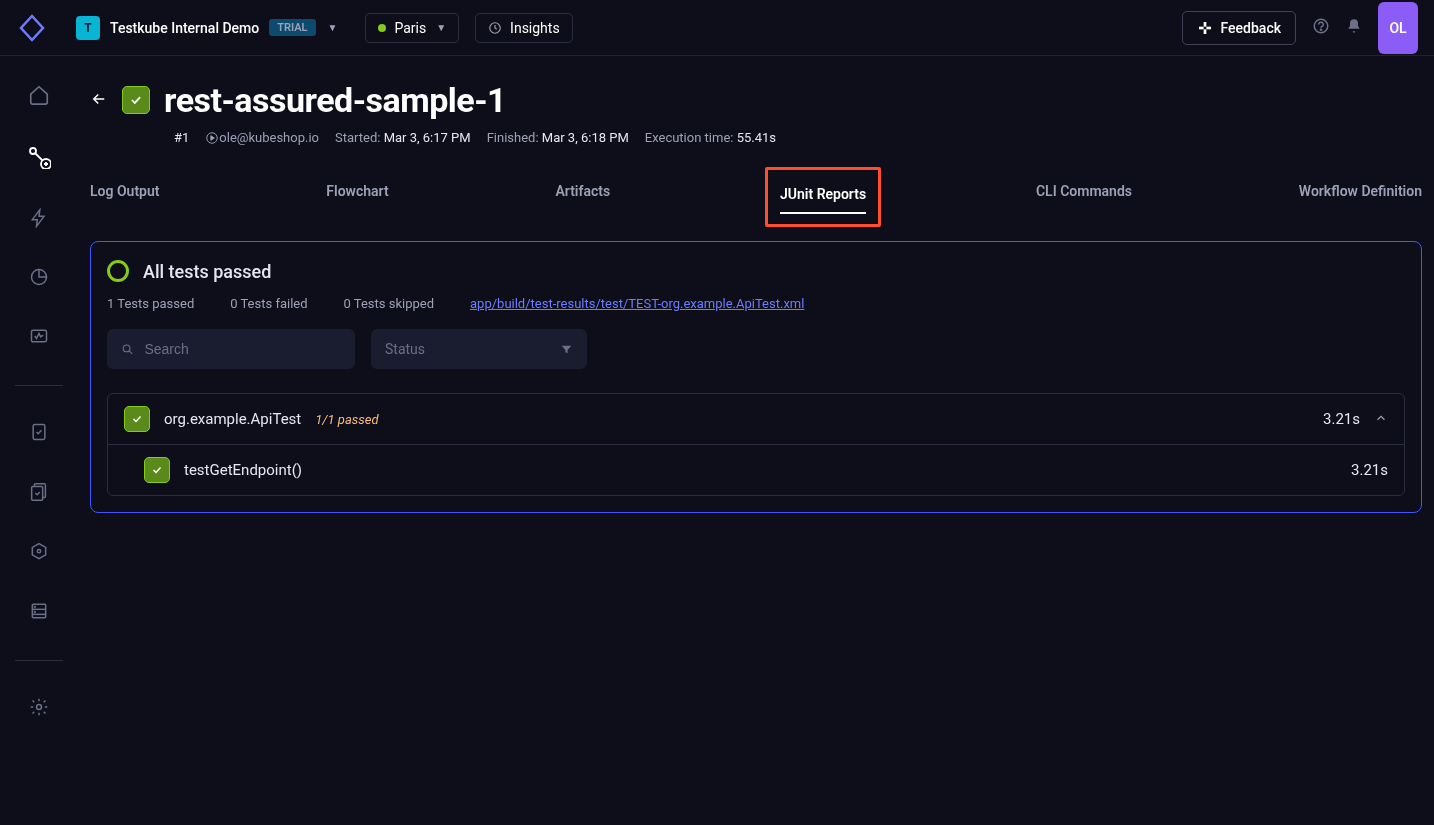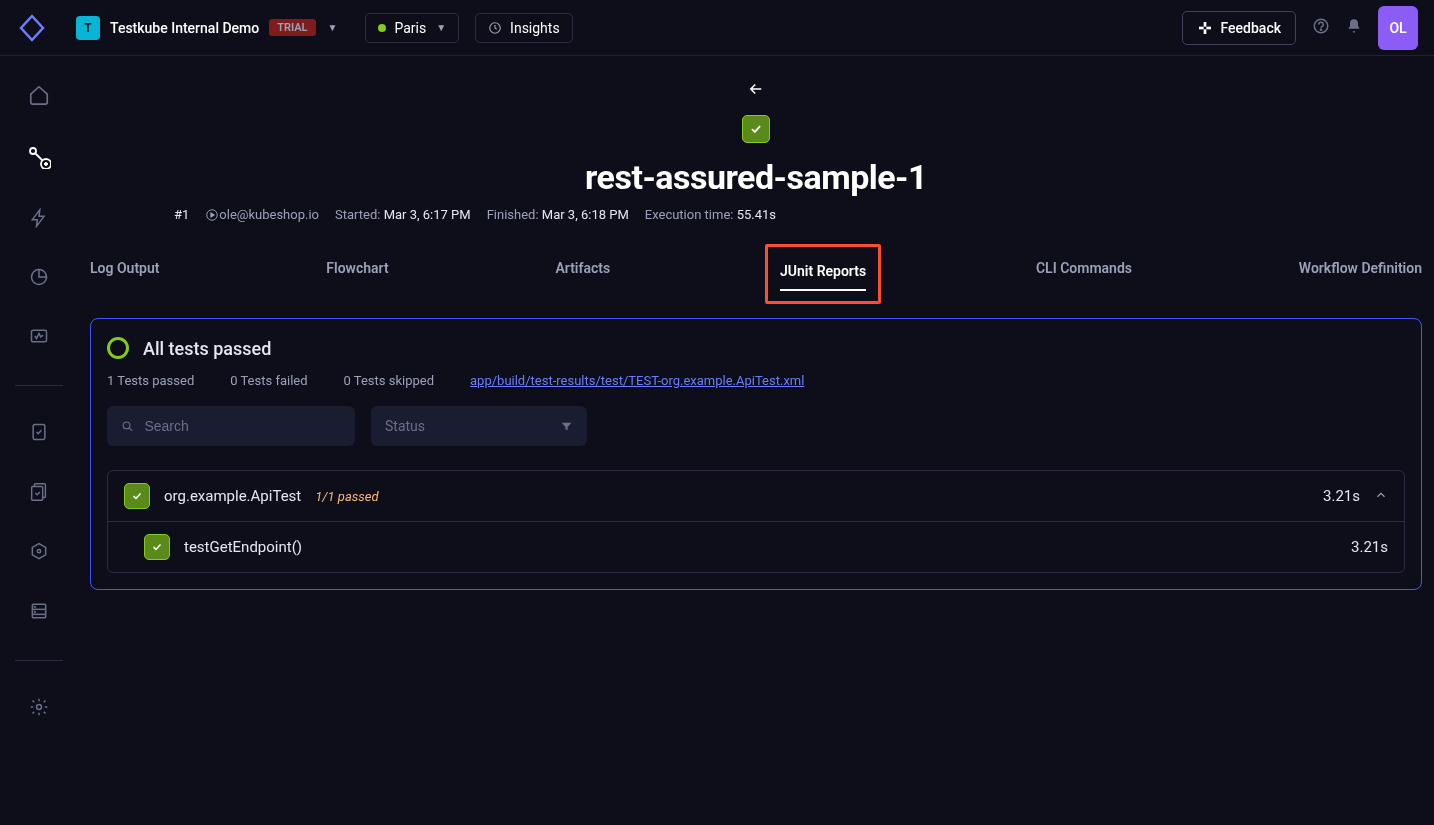--- a/index.html
+++ b/index.html
@@ -31,21 +31,21 @@
     .org-letter {
       width: 24px; height: 24px;
       background: #06b6d4;
       border-radius: 4px;
       display: flex; align-items: center; justify-content: center;
       font-weight: 600; font-size: 12px;
       color: #0d0e1a;
     }
     .org-name { font-weight: 500; }
     .trial-pill {
-      background: #7f1d1d;
+      background: #0c4a6e;
       color: #9ca0b8;
       padding: 2px 8px;
       font-size: 11px;
       border-radius: 3px;
       font-weight: 600;
     }
     .chevron { color: #9ca0b8; font-size: 10px; margin-left: 2px; }
     .env-select {
       margin-left: 28px;
       display: flex; align-items: center; gap: 8px;
@@ -72,21 +72,21 @@
       cursor: pointer;
       font-weight: 500;
     }
     .header-icon-btn {
       margin-left: 16px;
       color: #6b6f88;
       cursor: pointer;
     }
     .user-avatar {
       margin-left: 16px;
-      width: 40px; height: 44px;
+      width: 40px; height: 52px;
       background: #8b5cf6;
       border-radius: 6px;
       display: flex; align-items: center; justify-content: center;
       font-weight: 600;
       cursor: pointer;
     }
     
     .main-layout { display: flex; height: calc(825px - 56px); }
     .sidebar {
       width: 82px;
@@ -95,21 +95,21 @@
       gap: 36px;
     }
     .sidebar svg { color: #6b6f88; cursor: pointer; }
     .sidebar .active svg { color: #ffffff; }
     .sidebar-divider { width: 48px; height: 1px; background: #2a2c40; }
     .content {
       flex: 1;
       padding: 24px 12px 0 12px;
     }
     
-    .title-row { display: flex; align-items: center; gap: 14px; flex-direction: column; }
+    .title-row { display: flex; align-items: center; gap: 14px; }
     .back-arrow { color: #ffffff; cursor: pointer; }
     .status-square {
       width: 28px; height: 28px;
       background: #5a8a1a;
       border: 1px solid #84cc16;
       border-radius: 5px;
       display: flex; align-items: center; justify-content: center;
     }
     .status-square-sm {
       width: 26px; height: 26px;

